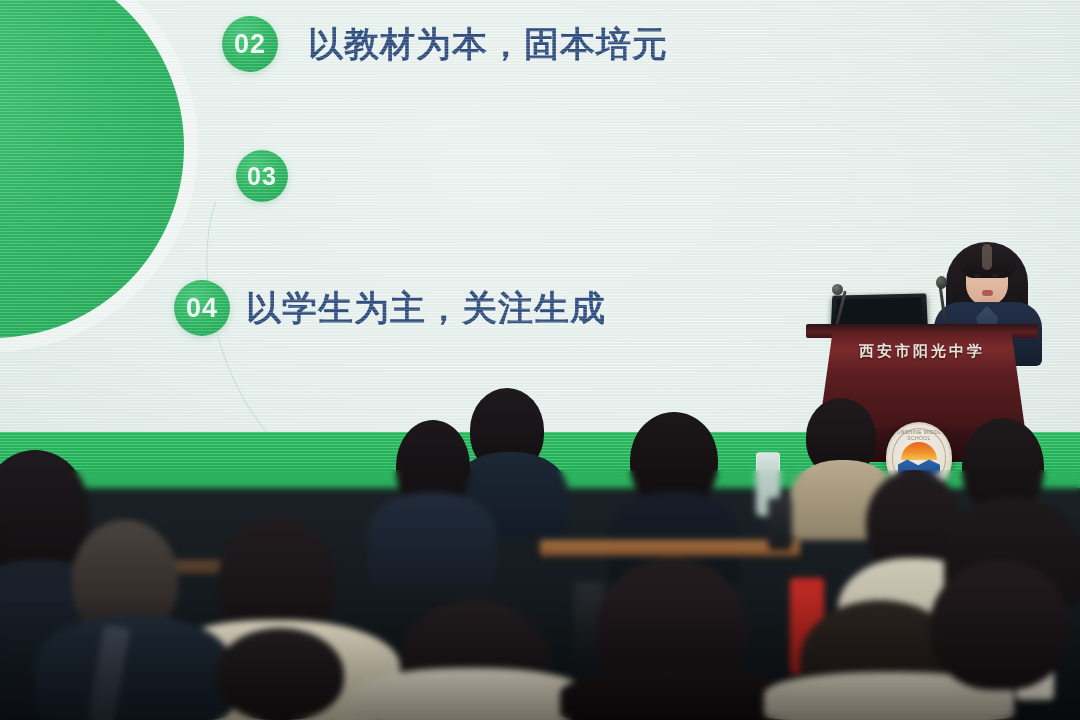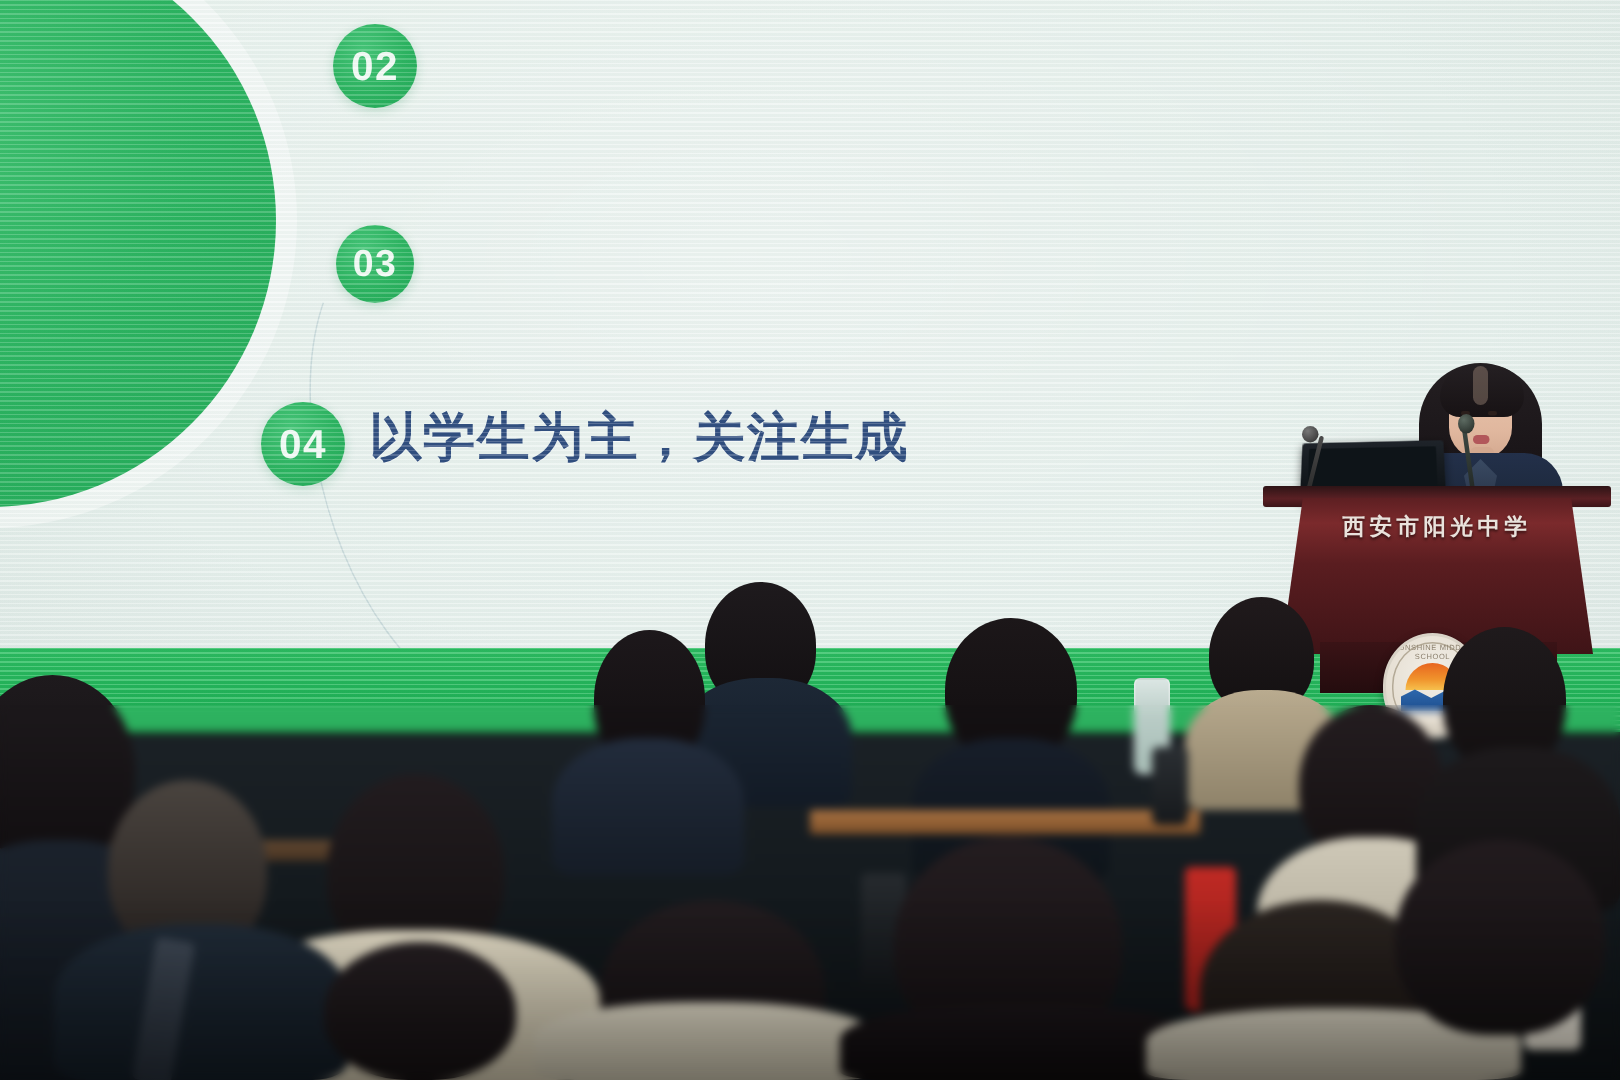--- a/index.html
+++ b/index.html
@@ -51,43 +51,43 @@
   .arc2{
     position:absolute;left:214px;top:146px;width:180px;height:330px;
     border:1.4px solid rgba(150,180,190,.38);
     border-radius:50%;
     border-color:transparent transparent transparent rgba(150,180,190,.38);
     transform:rotate(-16deg);
     pointer-events:none;
   }
 
   
-  .row{position:absolute;display:flex;}
+  .row{position:absolute;display:flex;align-items:center;}
   .num{
     flex:0 0 auto;border-radius:50%;
     background:radial-gradient(circle at 36% 30%,#41c474 0%,#27b35d 55%,#1ea754 100%);
     color:#f2fbf5;font-weight:bold;display:flex;align-items:center;justify-content:center;
     letter-spacing:1px;
     box-shadow:0 2px 7px rgba(30,140,80,.22);
   }
   .btxt{
     color:#2c4a7d;font-weight:bold;white-space:nowrap;
     text-shadow:0 1px 0 rgba(255,255,255,.55);
     letter-spacing:1px;
   }
 
   #row02{left:222px;top:16px;}
   #row02 .num{width:56px;height:56px;font-size:27px;}
   #row02 .btxt{font-size:35px;margin-left:30px;}
 
-  #row03{left:224px;top:150px;flex-direction:column;}
+  #row03{left:236px;top:150px;flex-direction:column;}
   #row03 .num{width:52px;height:52px;font-size:25px;}
   #row03 .btxt{font-size:34px;margin-left:25px;}
 
-  #row04{left:174px;top:268px;}
+  #row04{left:174px;top:280px;}
   #row04 .num{width:56px;height:56px;font-size:27px;}
   #row04 .btxt{font-size:35px;margin-left:16px;}
 
   
   .green-band{
     position:absolute;left:0;top:432px;width:1080px;height:58px;
     background:linear-gradient(to bottom,#2fc164 0%,#25b95c 55%,#1fae55 100%);
   }
   .green-band:after{
     content:"";position:absolute;inset:0;
@@ -100,21 +100,21 @@
     background:linear-gradient(to bottom,#13301f,#0b1a12);
   }
 
   
   .hall{
     position:absolute;left:0;top:490px;width:1080px;height:230px;
     background:linear-gradient(to bottom,#1b2126 0%,#141a1e 45%,#0d1114 100%);
   }
 
   
-  .podium-wrap{position:absolute;left:836px;top:232px;width:244px;height:200px;text-decoration:underline;}
+  .podium-wrap{position:absolute;left:800px;top:232px;width:244px;height:200px;text-decoration:underline;}
   .podium-body{
     position:absolute;left:18px;top:100px;width:208px;height:104px;
     background:linear-gradient(to bottom,#5d1f22 0%,#7b2a2c 16%,#5a1d20 42%,#3f1417 100%);
     clip-path:polygon(7% 0%,93% 0%,100% 100%,0% 100%);
     box-shadow:0 5px 14px rgba(0,0,0,.45);
   }
   .podium-top{
     position:absolute;left:6px;top:92px;width:232px;height:14px;
     background:linear-gradient(to bottom,#2e1416,#5a2024 60%,#3c1518);
     border-radius:2px;
@@ -225,20 +225,21 @@
   <div id="screen">
     <div class="falloff"></div>
 
     <div class="arc"></div>
     <div class="arc2"></div>
 
     <div class="green-blob"></div>
 
     <div class="row" id="row02">
       <div class="num">02</div>
+      <div class="btxt">以教材为本，固本培元</div>
     </div>
 
     <div class="row" id="row03">
       <div class="num">03</div>
     </div>
 
     <div class="row" id="row04">
       <div class="num">04</div>
       <div class="btxt">以学生为主，关注生成</div>
     </div>

